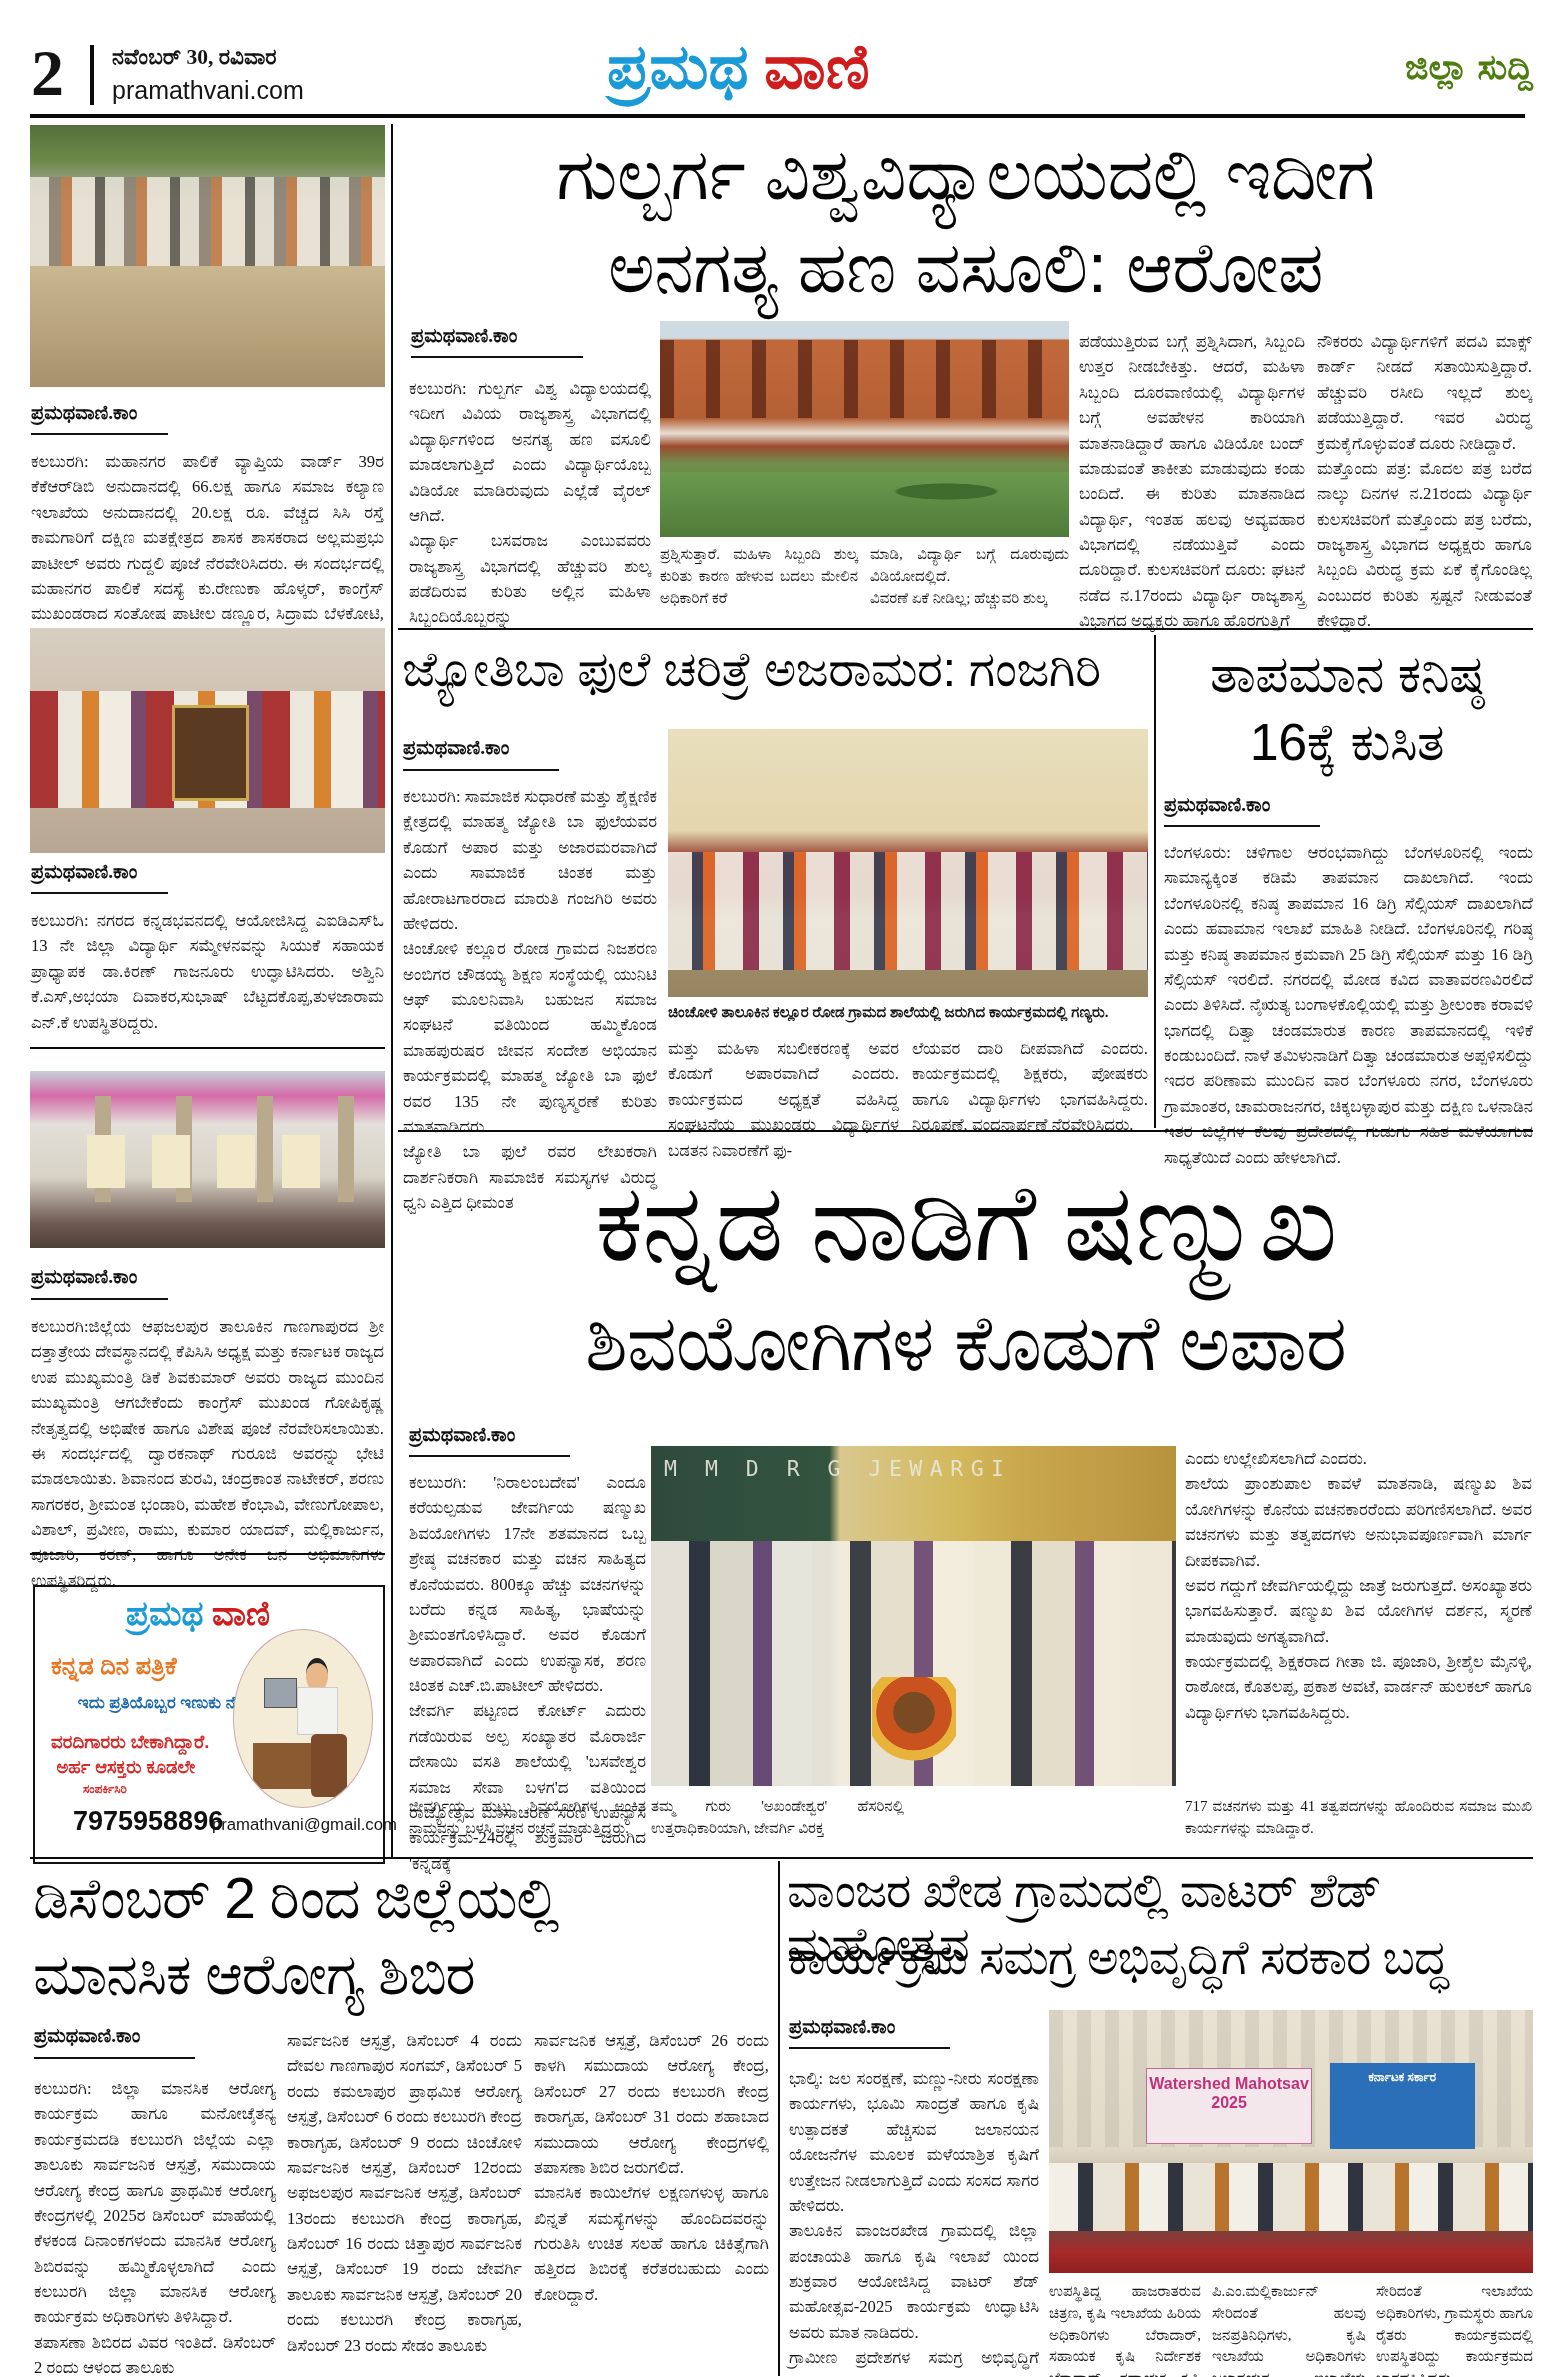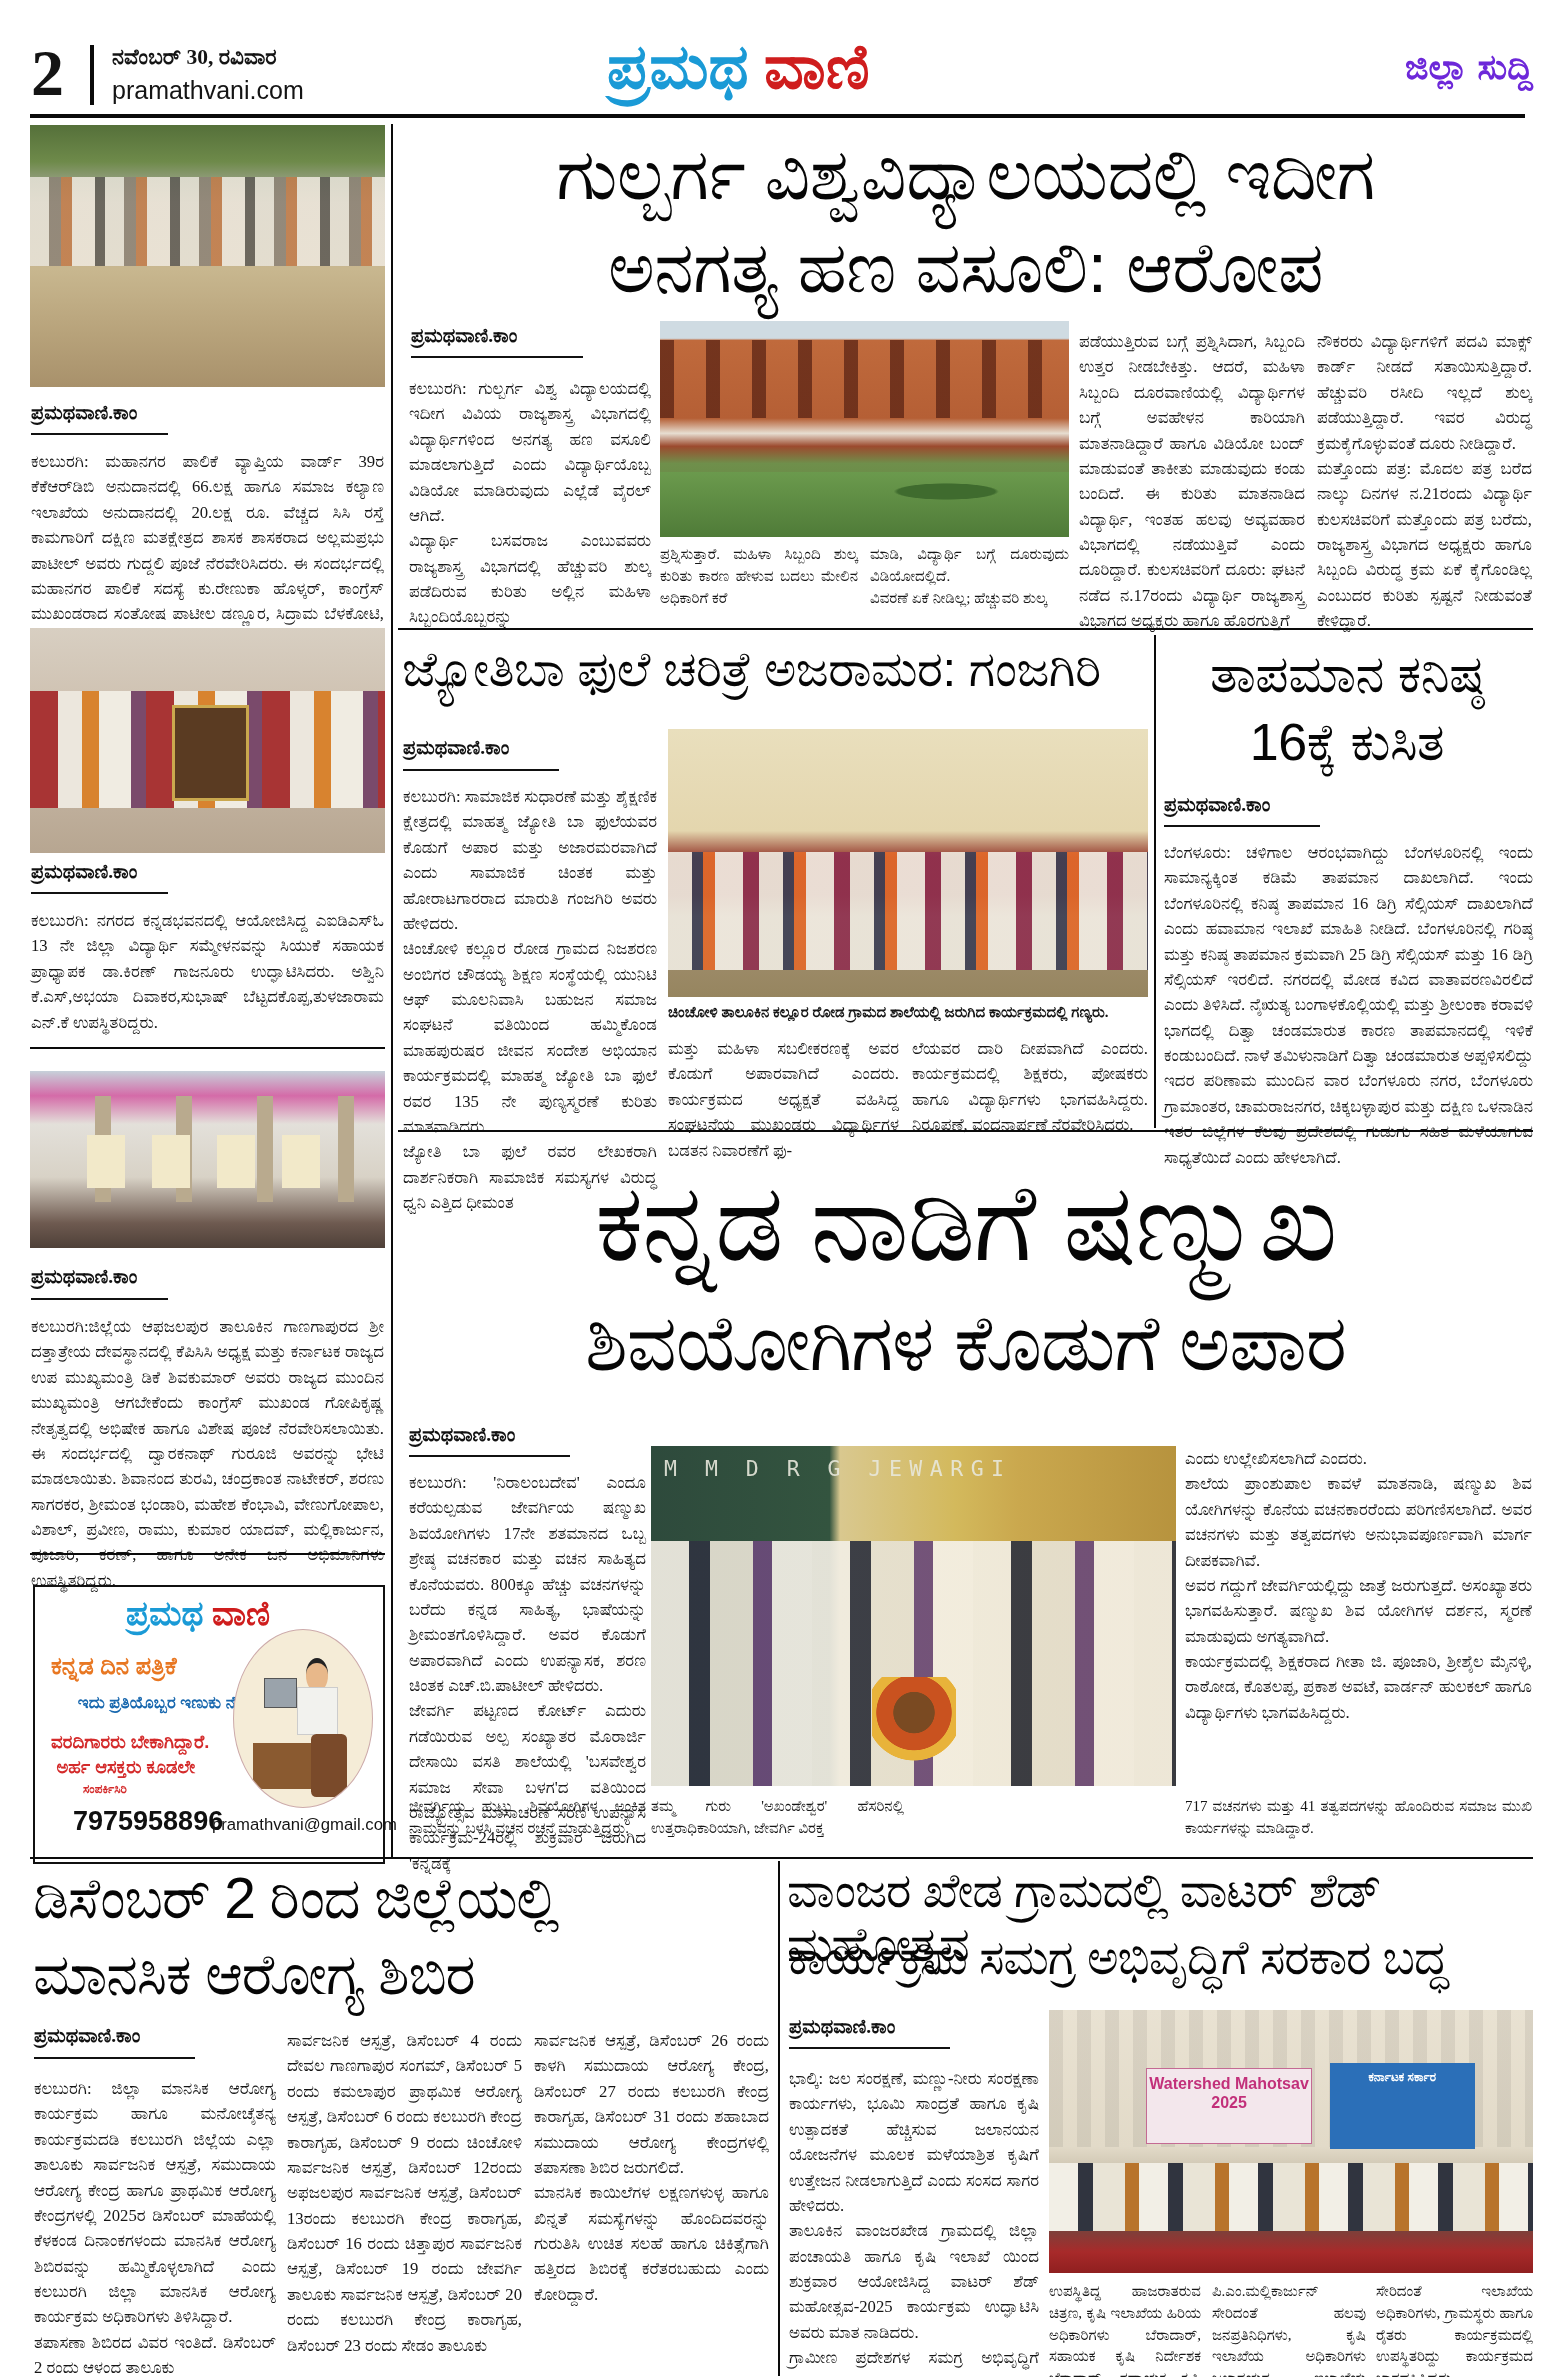--- a/index.html
+++ b/index.html
@@ -63,21 +63,21 @@
   .ad-red{color:#d42b2b;font-family:"Liberation Sans",sans-serif;font-weight:bold;}
   .ad-phone{color:#101010;font-family:"Liberation Sans",sans-serif;font-weight:bold;}
   .ad-oval{position:absolute;border-radius:50%;background:#f5ecd7;border:1.6px solid #caa;overflow:hidden;}
   .ad-desk{position:absolute;bottom:18.3px;left:14%;width:44%;height:26%;background:#8a5a30;}
   .ad-laptop{position:absolute;bottom:56%;left:22%;width:22%;height:16%;background:#9aa3ab;border:1.6px solid #555;}
   .ad-man-head{position:absolute;top:16%;left:52%;width:16%;height:16%;border-radius:50%;background:#e8b88a;border-top:5.4px solid #222;}
   .ad-man-shirt{position:absolute;top:32%;left:46%;width:28%;height:26%;background:#f2f2ee;border:1.1px solid #ccc;}
   .ad-chair{position:absolute;bottom:9.7px;left:56%;width:26%;height:36%;background:#7a4a2a;border-radius:5.4px;}
   .masthead-blue{color:#1a9ad6;font-family:"Liberation Sans",sans-serif;font-weight:bold;}
   .masthead-red{color:#cf1d1d;font-family:"Liberation Sans",sans-serif;font-weight:bold;}
-  .section-red{color:#6d28d9;font-family:"Liberation Sans",sans-serif;font-weight:bold;}
+  .section-red{color:#4d7c0f;font-family:"Liberation Sans",sans-serif;font-weight:bold;}
 </style>
 </head>
 <body>
 
 <div id="page">
 
   <div class="abs" style="left:31px;top:35px;width:59px;height:75px;font-size:66px;font-weight:bold;">2</div>
   <div class="abs rule-v" style="left:90px;top:45px;width:3.8px;height:60px;"></div>
   <div class="abs" style="left:112px;top:45px;font-size:21.5px;font-weight:bold;">ನವೆಂಬರ್ 30, ರವಿವಾರ</div>
   <div class="abs" style="left:112px;top:76px;font-size:25px;font-family:'Liberation Sans',sans-serif;">pramathvani.com</div>

